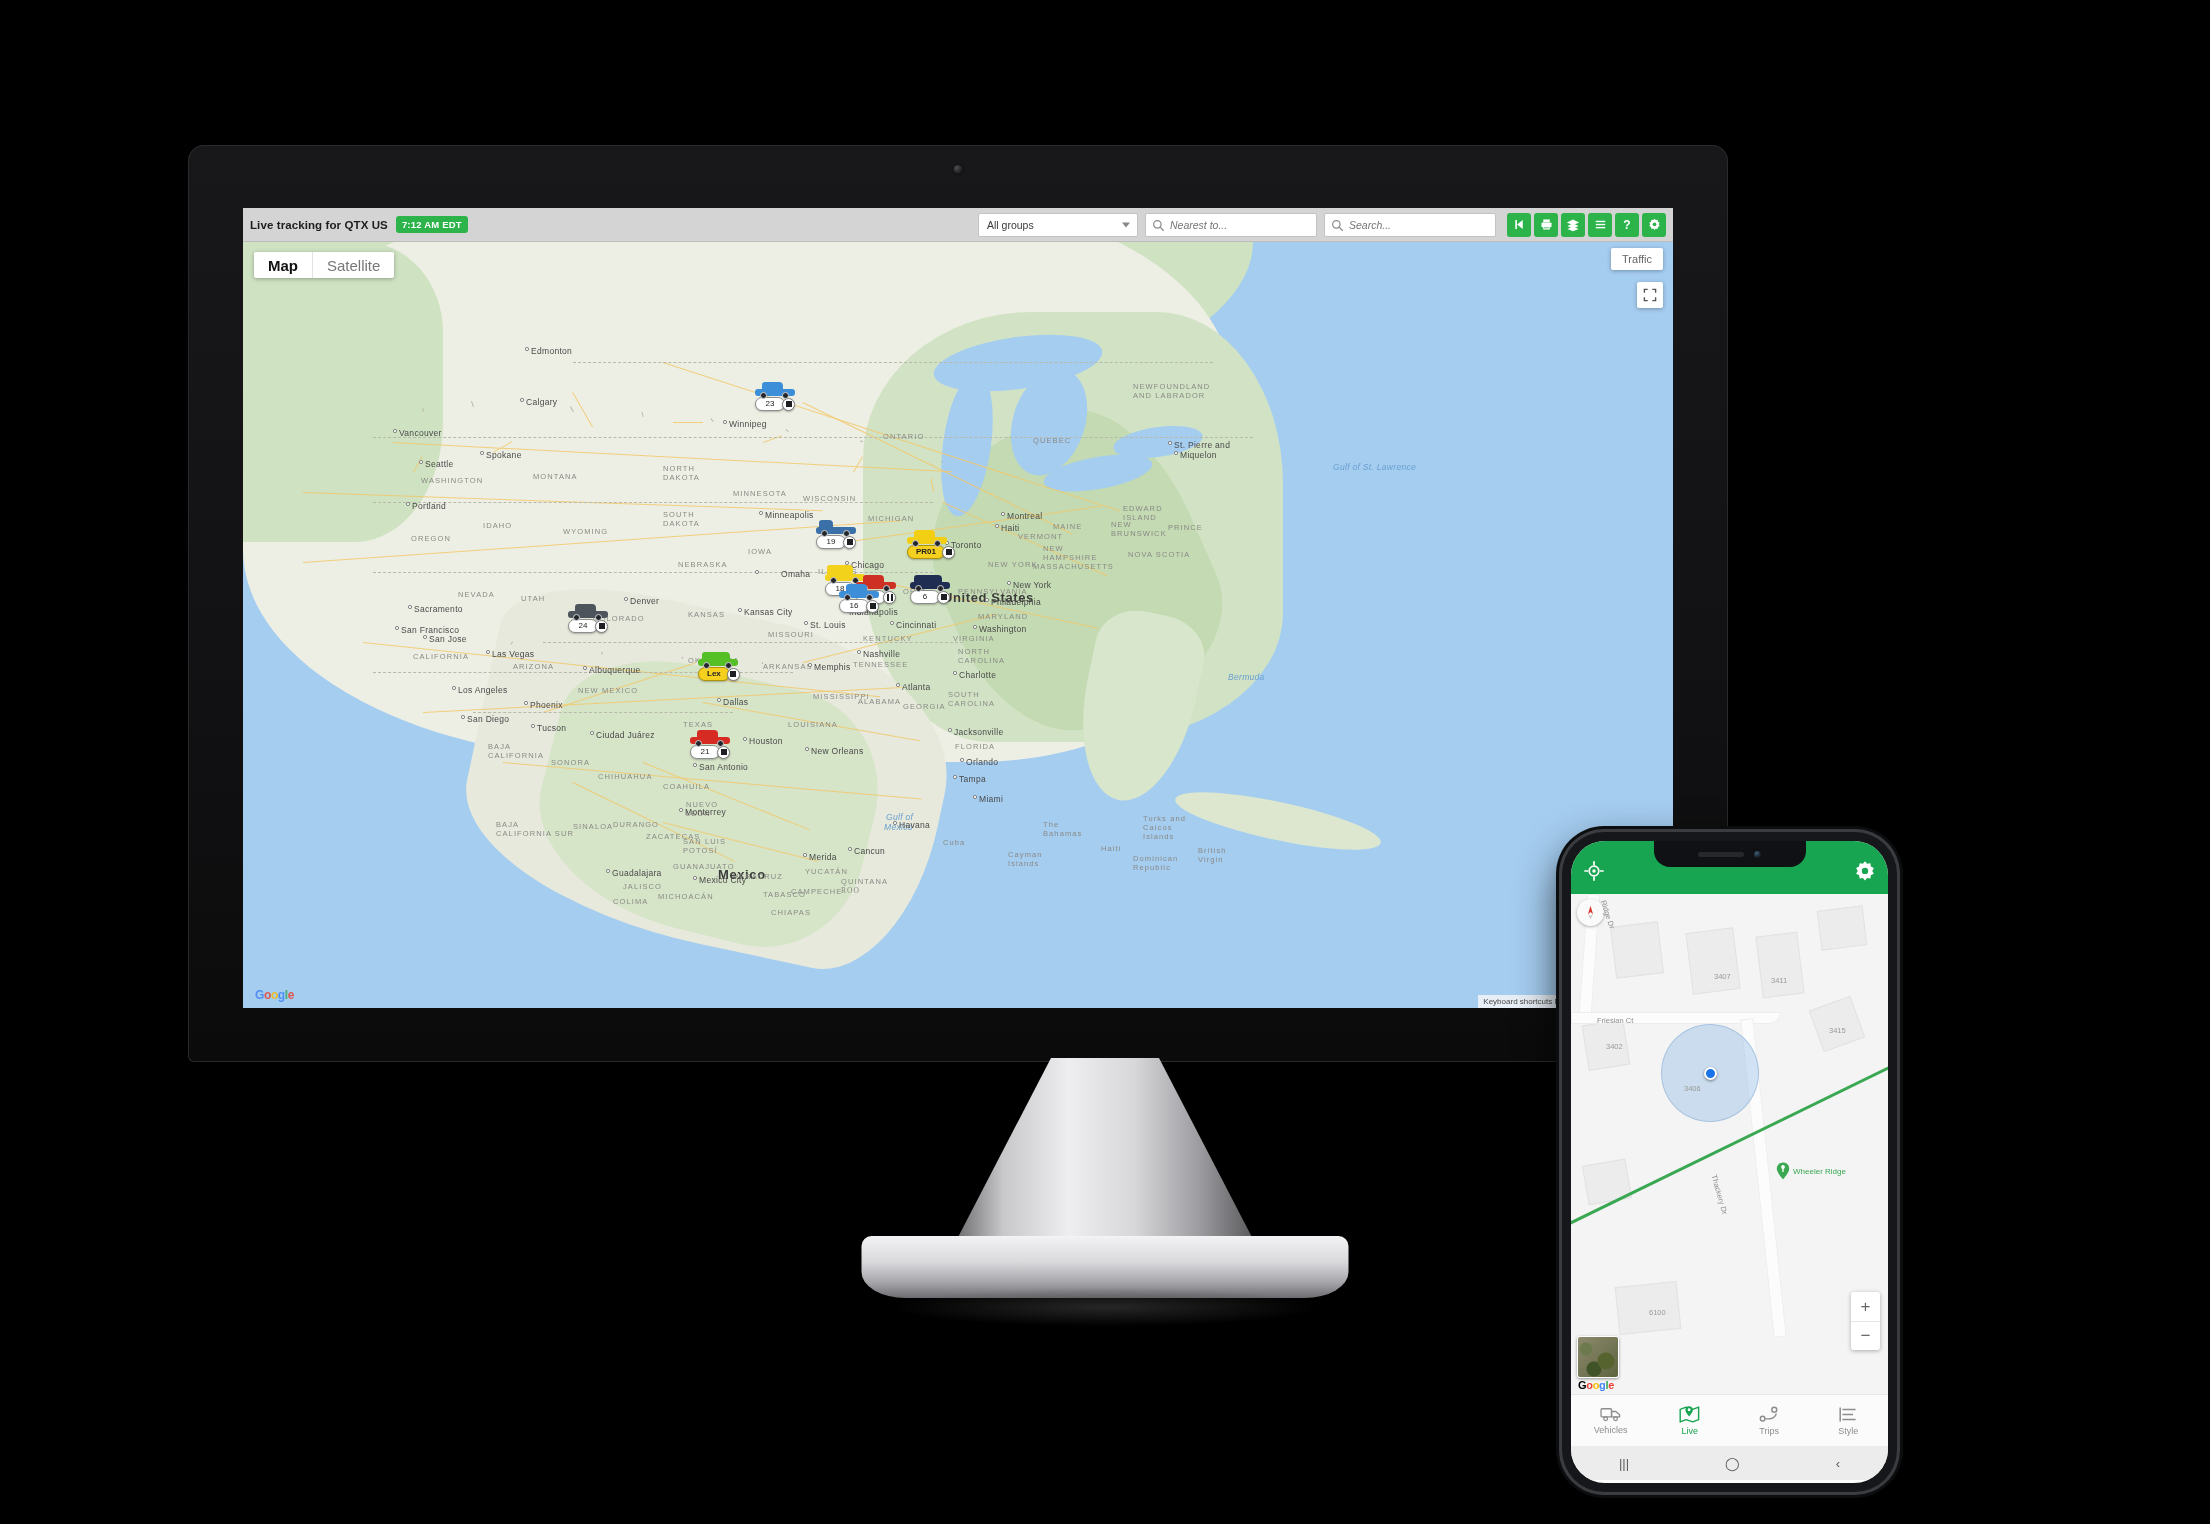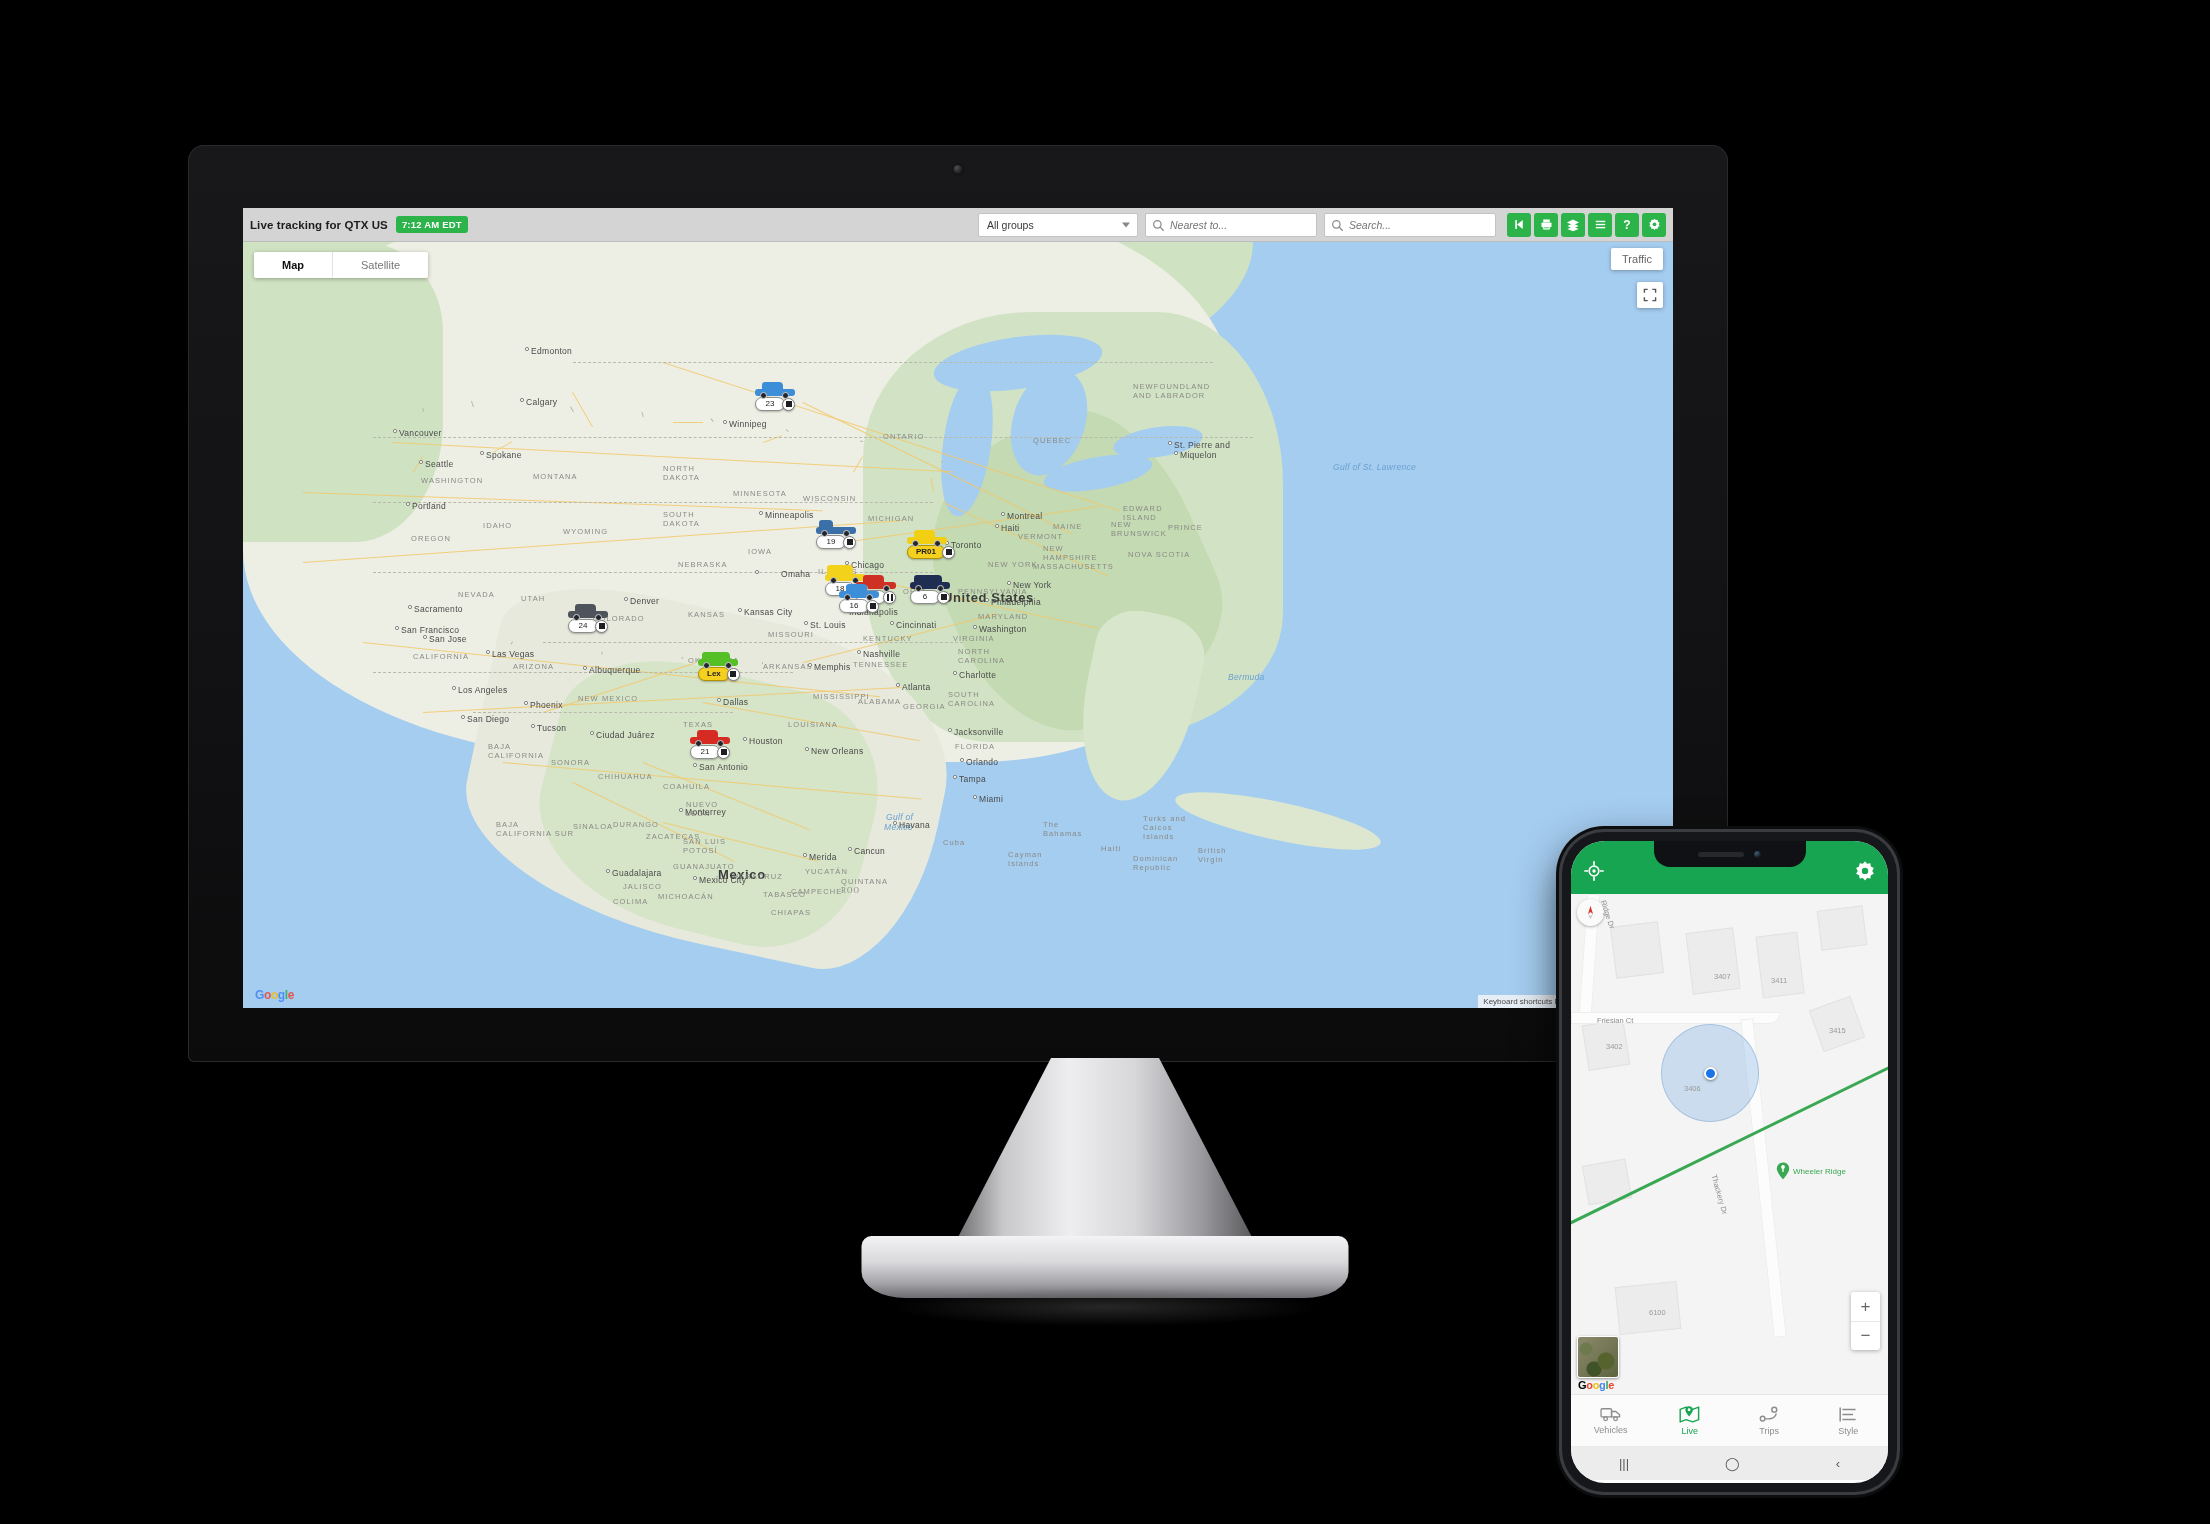--- a/index.html
+++ b/index.html
@@ -170,21 +170,21 @@
     background: #fff; border: 1.3px solid #6d6d6d;
   }
 
   
   #map-type-control {
     position: absolute; left: 11px; top: 10px; display: flex;
     background: #fff; border-radius: 2px; box-shadow: 0 1px 4px rgba(0,0,0,.3);
     overflow: hidden; height: 26px;
   }
   .mt-btn {
-    display: flex; align-items: center; padding: 0 28px; font-size: 11px; cursor: pointer;
+    display: flex; align-items: center; padding: 0 14px; font-size: 15px; cursor: pointer;
   }
   .mt-btn.active { color: #111; font-weight: bold; }
   .mt-btn.inactive { color: #777; border-left: 1px solid #e2e2e2; }
   #traffic-control {
     position: absolute; right: 10px; top: 6px; background: #fff; border-radius: 2px;
     box-shadow: 0 1px 4px rgba(0,0,0,.3); padding: 5px 11px; font-size: 11px; color: #666;
     cursor: pointer;
   }
   #fullscreen-control {
     position: absolute; right: 10px; top: 40px; width: 26px; height: 26px; background: #fff;
@@ -474,21 +474,21 @@
             <div class="map-label state" style="left: 625px; top: 272px;">MICHIGAN</div>
             <div class="map-label state" style="left: 505px; top: 305px;">IOWA</div>
             <div class="map-label state" style="left: 575px; top: 325px;">ILLINOIS</div>
             <div class="map-label state" style="left: 215px; top: 348px;">NEVADA</div>
             <div class="map-label state" style="left: 278px; top: 352px;">UTAH</div>
             <div class="map-label state" style="left: 350px; top: 372px;">COLORADO</div>
             <div class="map-label state" style="left: 445px; top: 368px;">KANSAS</div>
             <div class="map-label state" style="left: 525px; top: 388px;">MISSOURI</div>
             <div class="map-label state" style="left: 170px; top: 410px;">CALIFORNIA</div>
             <div class="map-label state" style="left: 270px; top: 420px;">ARIZONA</div>
-            <div class="map-label state" style="left: 335px; top: 444px; margin-top: 8px;">NEW MEXICO</div>
+            <div class="map-label state" style="left: 335px; top: 444px;">NEW MEXICO</div>
             <div class="map-label state" style="left: 445px; top: 414px;">OKLAHOMA</div>
             <div class="map-label state" style="left: 520px; top: 420px;">ARKANSAS</div>
             <div class="map-label state" style="left: 620px; top: 392px;">KENTUCKY</div>
             <div class="map-label state" style="left: 610px; top: 418px;">TENNESSEE</div>
             <div class="map-label state" style="left: 570px; top: 450px;">MISSISSIPPI</div>
             <div class="map-label state" style="left: 615px; top: 455px;">ALABAMA</div>
             <div class="map-label state" style="left: 660px; top: 460px;">GEORGIA</div>
             <div class="map-label state" style="left: 440px; top: 478px;">TEXAS</div>
             <div class="map-label state" style="left: 545px; top: 478px;">LOUISIANA</div>
             <div class="map-label state" style="left: 715px; top: 405px;">NORTH</div>

